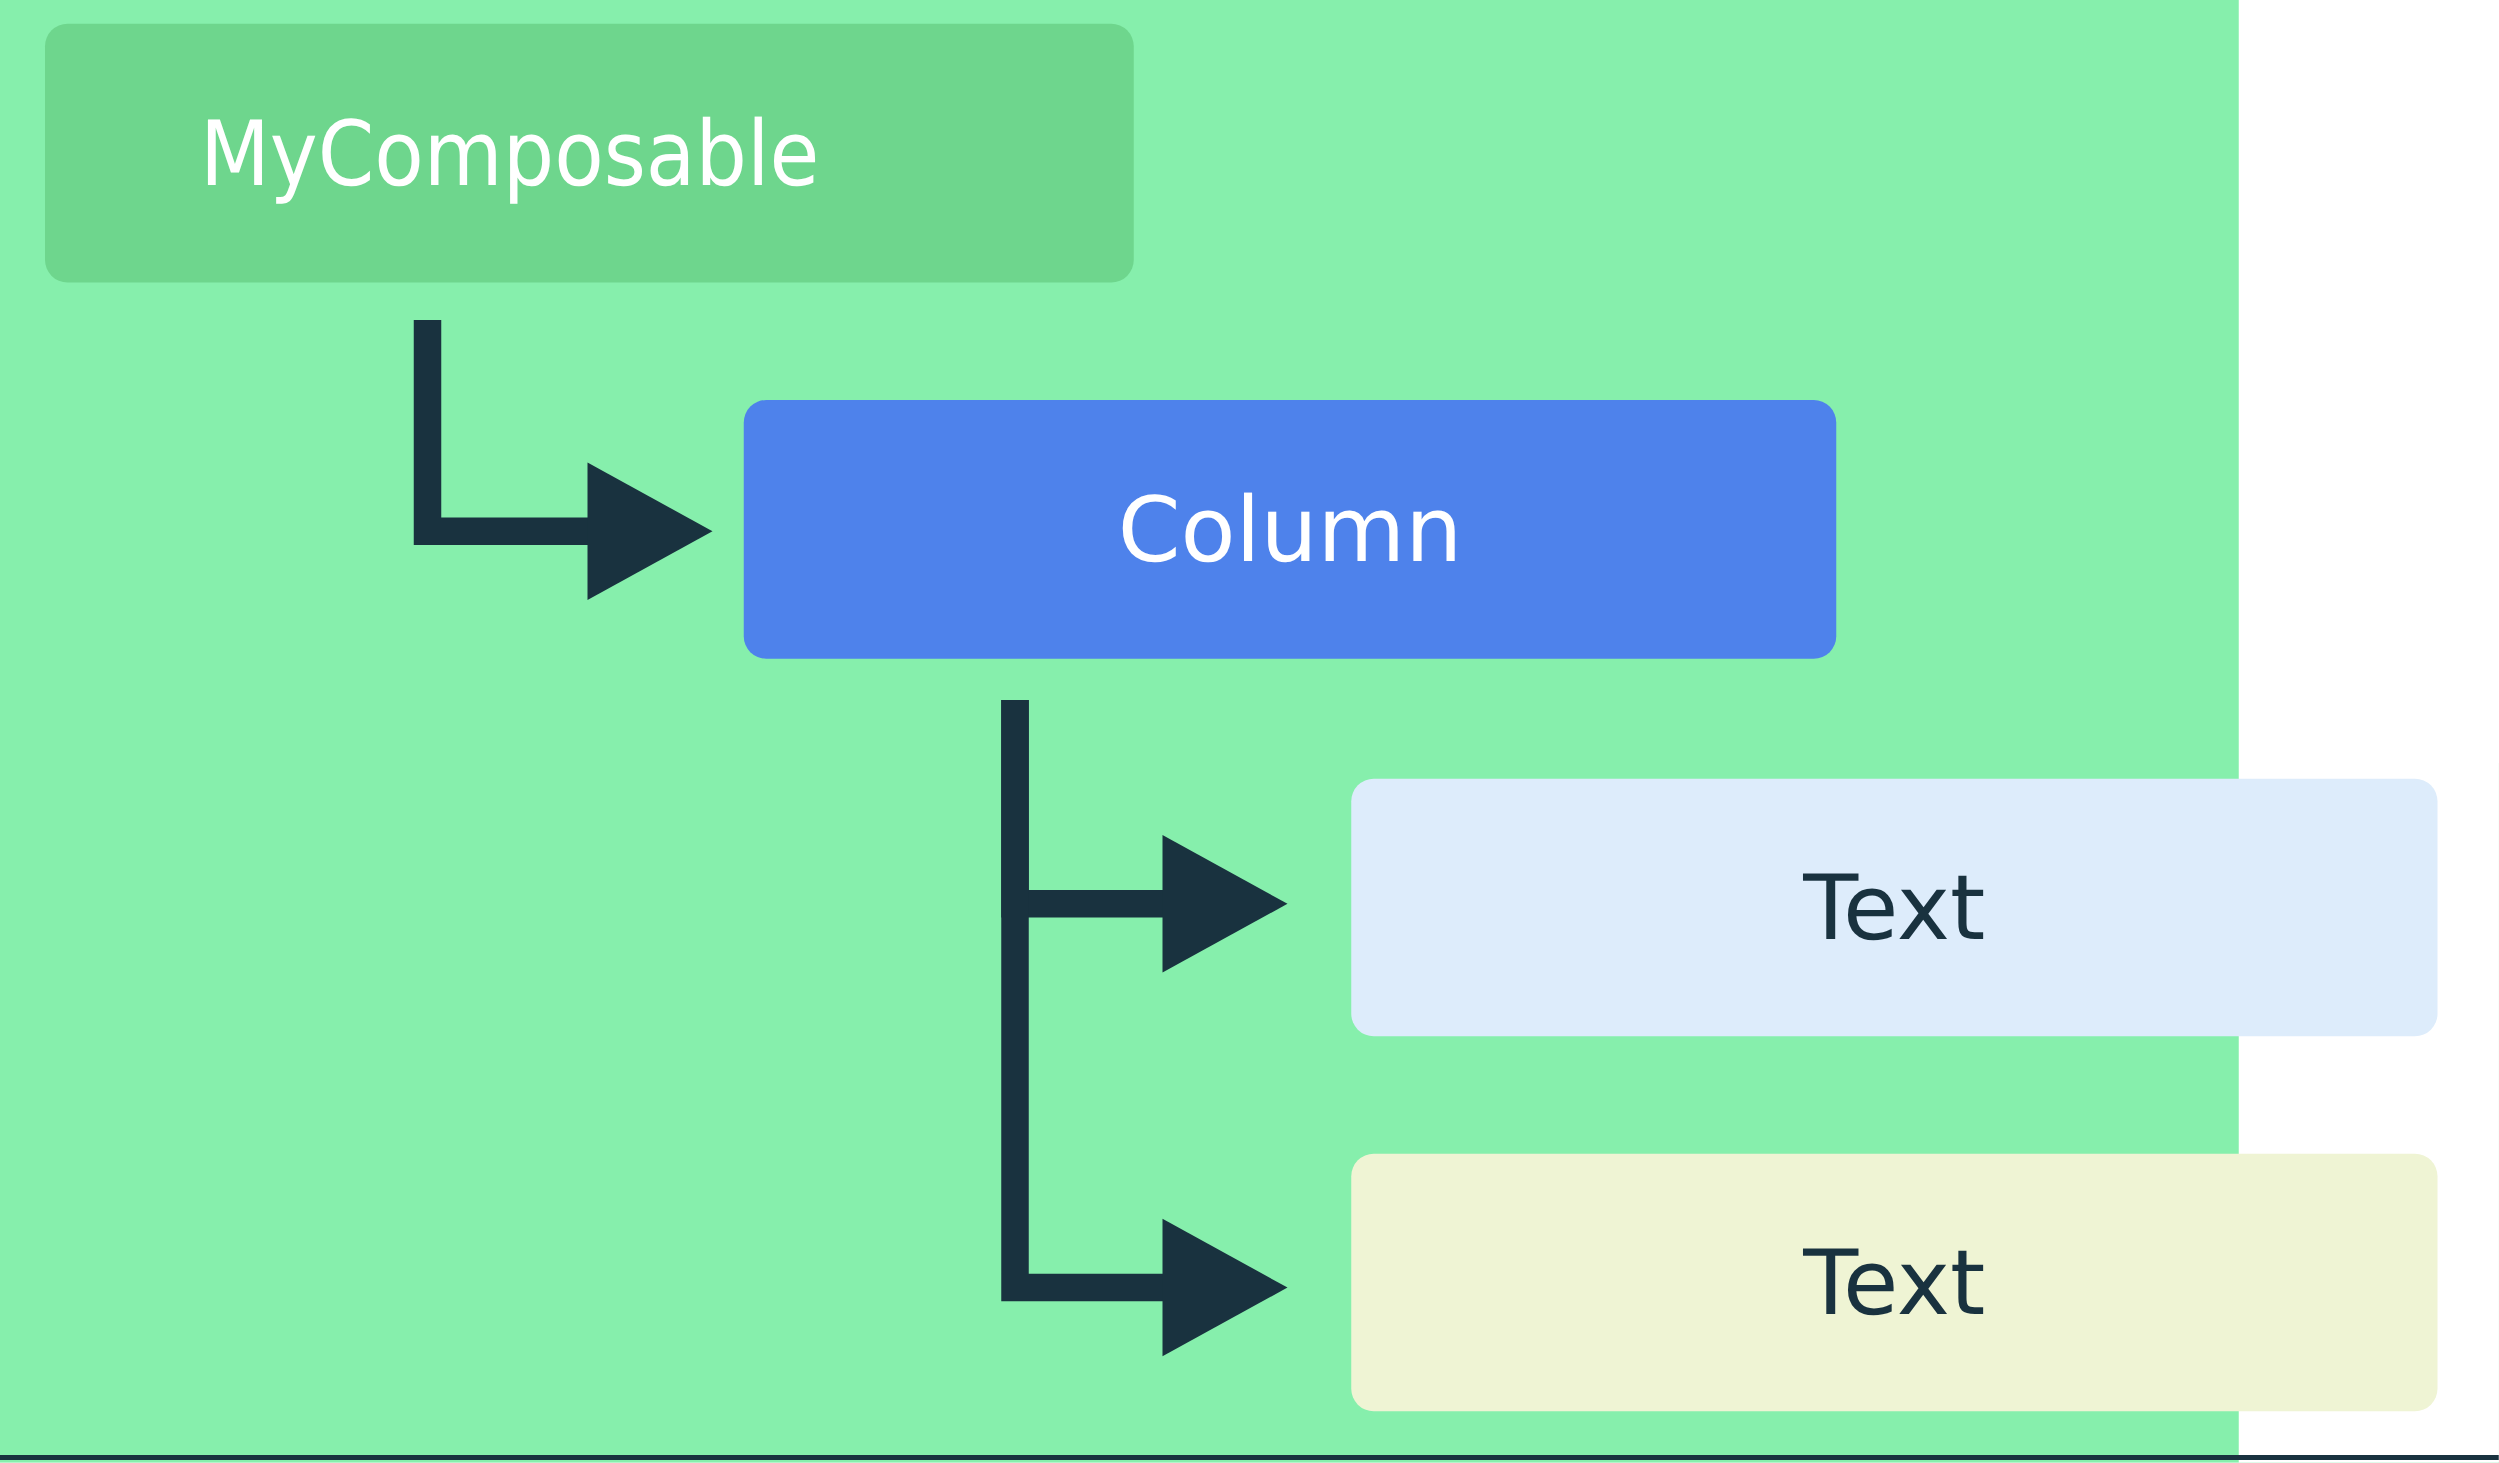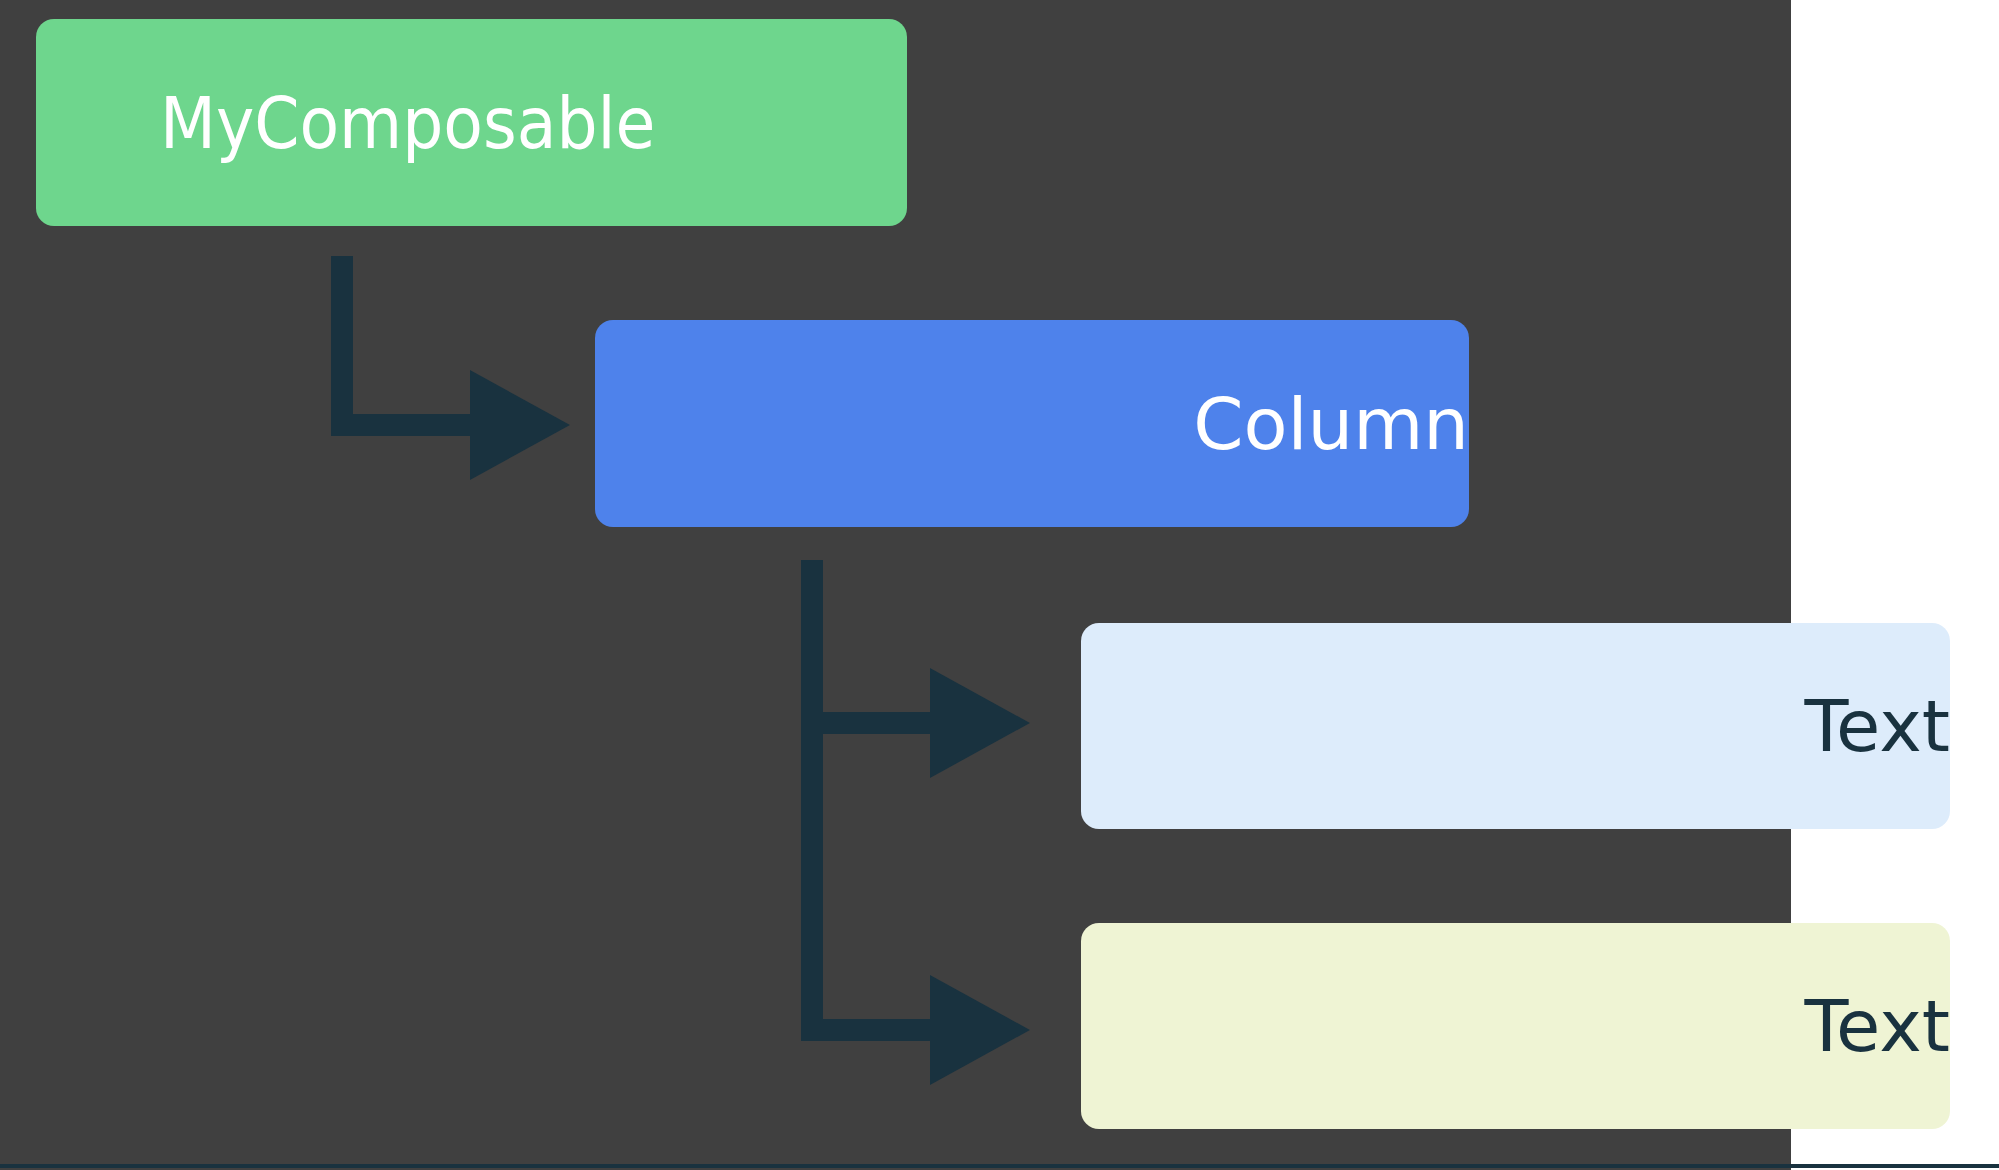--- a/index.html
+++ b/index.html
@@ -10,27 +10,27 @@
   body {
     width: 1999px;
     height: 1170px;
     overflow: hidden;
     font-family: "DejaVu Sans", "Liberation Sans", sans-serif;
   }
   #canvas {
     position: relative;
     width: 1791px;
     height: 1170px;
-    background: #404040;
+    background: #86efac;
   }
   .node {
     position: absolute;
     display: flex;
     align-items: center;
-    justify-content: flex-end;
+    justify-content: center;
     border-radius: 18px;
     box-sizing: border-box;
     white-space: nowrap;
   }
   .node-label {
     font-size: 72px;
     font-weight: 400;
     line-height: 1;
     letter-spacing: 0px;
   }

